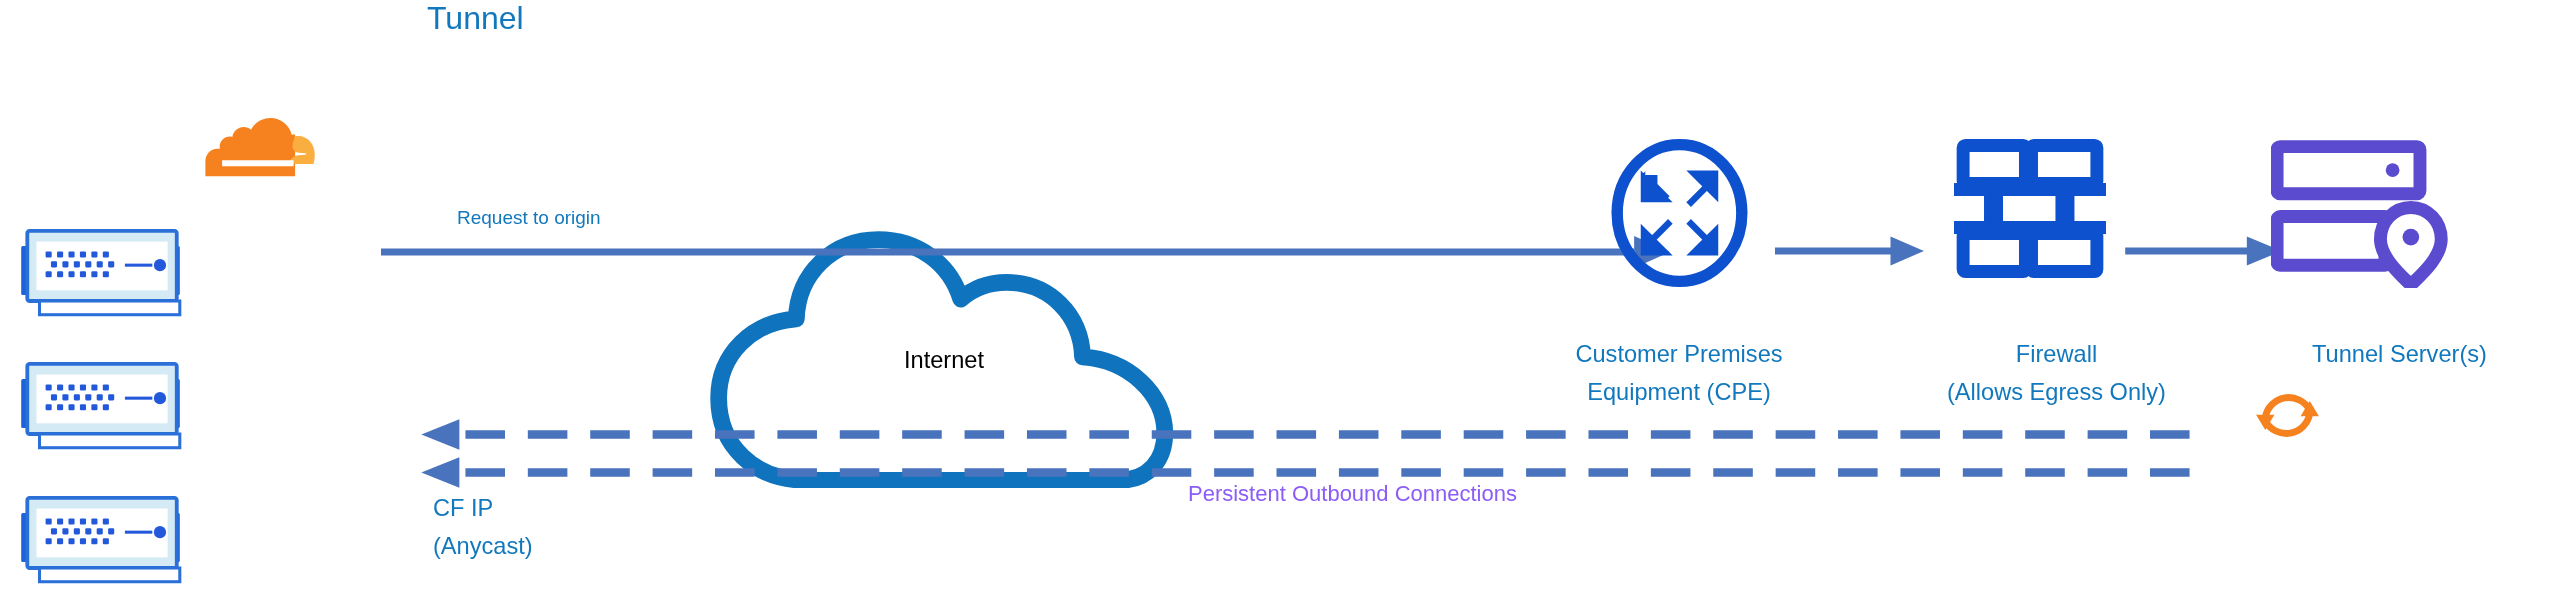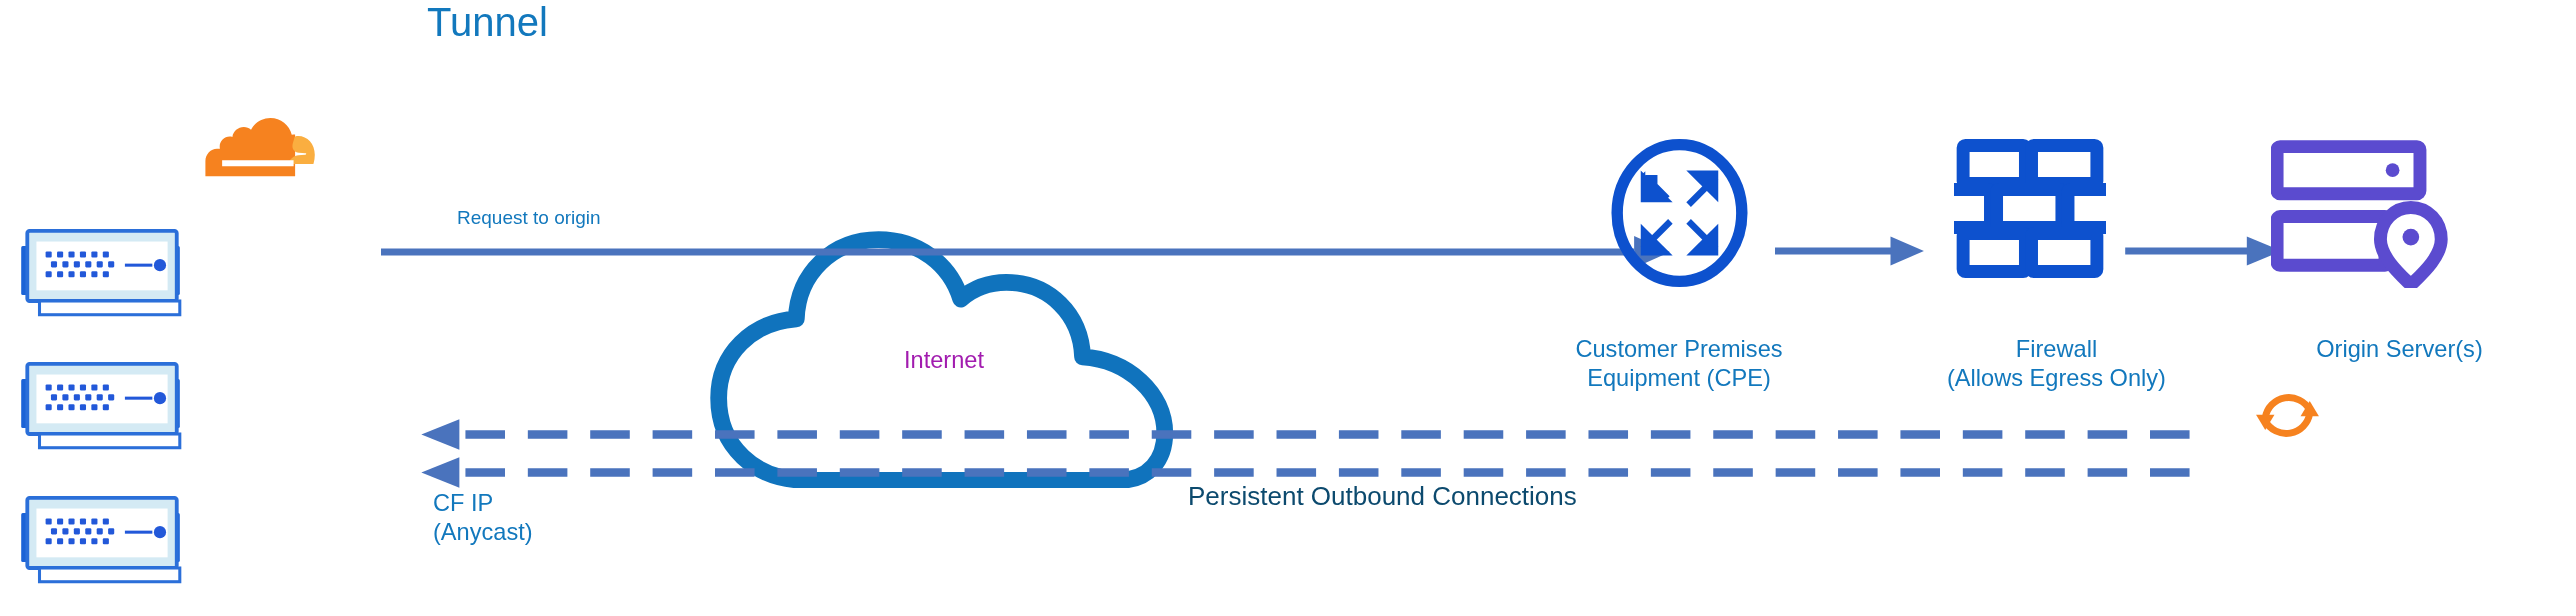--- a/index.html
+++ b/index.html
@@ -16,21 +16,21 @@
     height: 617px;
     background: #ffffff;
     overflow: hidden;
   }
   .abs { position: absolute; }
 
   
   #title {
     left: 427px;
     top: 0px;
-    font-size: 40px;
+    font-size: 32px;
     color: #1278bd;
     letter-spacing: 0px;
     white-space: nowrap;
   }
 
   
   #cf-logo-wrap { left: 13.7px; top: 107px; width: 320px; height: 122px; }
   #cf-mark { position: absolute; left: 161px; top: 0px; }
   #cf-wordmark {
     position: absolute;
@@ -46,29 +46,29 @@
   }
   #cf-wordmark .reg { font-size: 12.2px; vertical-align: super; letter-spacing: 0; }
 
   
   .server { width: 183px; height: 107px; }
 
   
   .lbl {
     color: #1278bd;
     font-size: 23.6px;
-    line-height: 29px;
+    line-height: 38px;
     white-space: pre-line;
   }
   .lbl.ctr { text-align: center; }
 
-  #internet-label { left: 845px; top: 347px; width: 198px; text-align: center; font-size: 23.6px; color: #a21caf; }
+  #internet-label { left: 845px; top: 347px; width: 198px; text-align: center; font-size: 23.6px; color: #000000; }
   #request-label  { left: 457px;  top: 207px; font-size: 19px; color: #1278bd; white-space: nowrap; }
   #cfip-label     { left: 385px;  top: 489px; margin-left: 48px; }
-  #persistent-label { left: 1188px; top: 481px; font-size: 26px; color: #0c4a6e; white-space: nowrap; text-align: center; }
+  #persistent-label { left: 1188px; top: 481px; font-size: 22px; color: #8b5cf6; white-space: nowrap; text-align: center; }
   #cpe-label      { left: 1504px; top: 335px; width: 350px; }
   #fw-label       { left: 1851px; top: 335px; width: 411px; }
   #origin-label   { left: 2247px; top: 335px; width: 305px; }
   #cloudflared-label { left: 2327px; top: 396px; width: 198px; font-size: 23.6px; line-height: 29px; color: #1278bd; }
 </style>
 </head>
 <body>
 
 <div id="stage">
 
@@ -279,21 +279,21 @@
 
   <div class="abs" style="left:2271px; top:136px;">
     <svg width="190" height="152" viewBox="0 0 250 200" xmlns="http://www.w3.org/2000/svg">
       <path d="M12 14 h180 a4 4 0 0 1 4 4 v54 a4 4 0 0 1 -4 4 h-180 a4 4 0 0 1 -4 -4 v-54 a4 4 0 0 1 4 -4 z" fill="none" stroke="#5b4bcf" stroke-width="17" stroke-linejoin="round"></path>
       <circle cx="160" cy="45" r="9" fill="#5b4bcf"></circle>
       <path d="M12 106 h138 l-0 64 h-138 a4 4 0 0 1 -4 -4 v-56 a4 4 0 0 1 4 -4 z" fill="none" stroke="#5b4bcf" stroke-width="17" stroke-linejoin="round"></path>
       <path d="M184 94 C 206 94 224 112 224 136 C 224 160 196 184 184 196 C 172 184 144 160 144 136 C 144 112 162 94 184 94 Z" fill="#ffffff" stroke="#5b4bcf" stroke-width="17" stroke-linejoin="round"></path>
       <circle cx="184" cy="133" r="11" fill="#5b4bcf"></circle>
     </svg>
   </div>
-  <div class="abs lbl ctr" id="origin-label">Origin Server(s)</div>
+  <div class="abs lbl ctr" id="origin-label">Tunnel Server(s)</div>
 
   <div class="abs" style="left:2253px; top:381px;">
     <svg width="69" height="69" viewBox="0 0 90 90" xmlns="http://www.w3.org/2000/svg">
       <path d="M16 52 A 31 31 0 0 0 74 42" fill="none" stroke="#f6821f" stroke-width="9" stroke-linecap="butt"></path>
       <polygon points="74,26 86,46 62,46" fill="#f6821f"></polygon>
       <path d="M74 38 A 31 31 0 0 0 16 48" fill="none" stroke="#f6821f" stroke-width="9" stroke-linecap="butt"></path>
       <polygon points="16,64 4,44 28,44" fill="#f6821f"></polygon>
     </svg>
   </div>
 

